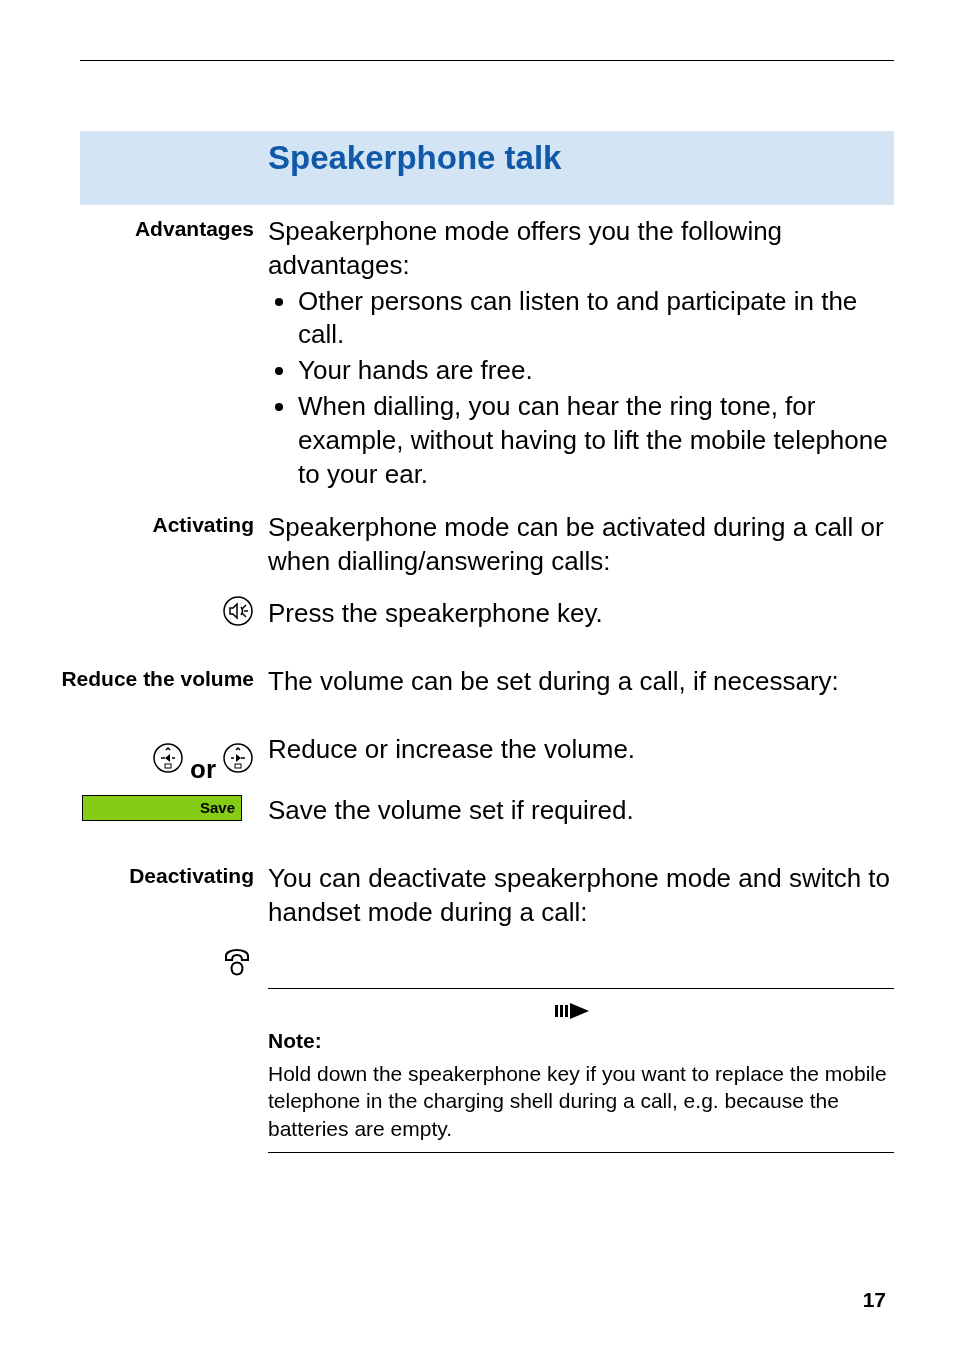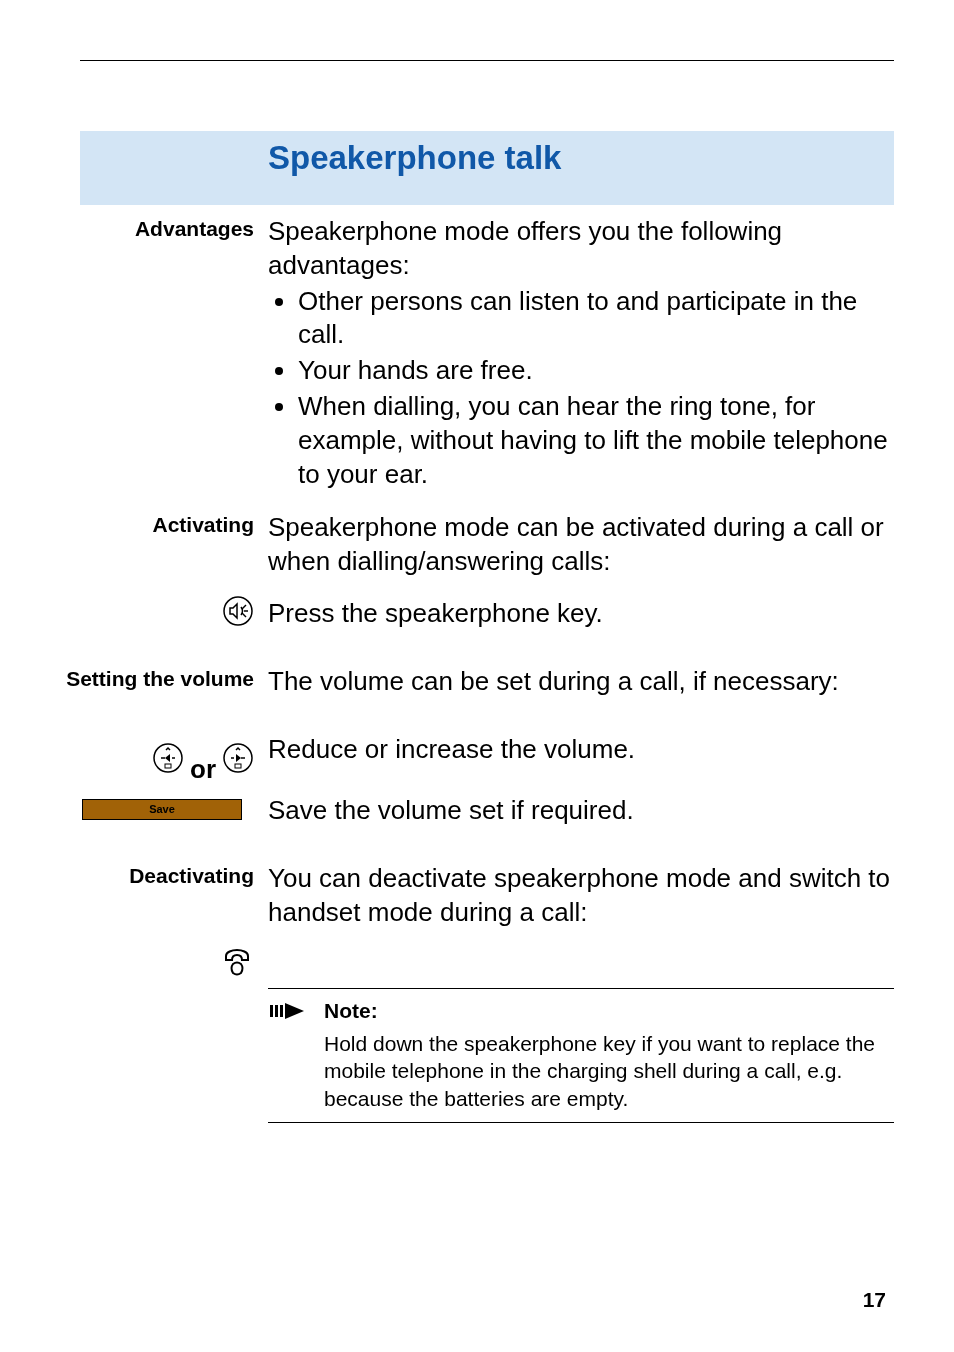--- a/index.html
+++ b/index.html
@@ -71,26 +71,26 @@
   }
   .spacer {
     height: 26px;
   }
   .spacer-sm {
     height: 10px;
   }
   .save-key {
     display: inline-block;
     border: 1.5px solid #000;
-    font-size: 11px;
+    font-size: 15px;
     font-weight: bold;
     padding: 2px 6px;
     width: 160px;
-    text-align: center;
-    background: #a16207;
+    text-align: right;
+    background: #84cc16;
     box-sizing: border-box;
   }
   .left-col.save-cell {
     text-align: left;
     padding-left: 82px;
     padding-right: 14px;
     font-weight: normal;
     padding-top: 0;
   }
   .note-block {
@@ -100,21 +100,22 @@
   .note-rule {
     border-top: 1px solid #000;
     margin: 0 0 8px 0;
   }
   .note-rule-bottom {
     border-top: 1px solid #000;
     margin: 10px 0 0 0;
   }
   .note-row {
     display: flex;
-    align-items: flex-start;
+    align-items: center;
+    flex-direction: column;
   }
   .note-icon {
     width: 56px;
     min-width: 56px;
     padding-top: 2px;
   }
   .note-text {
     flex: 1;
     font-size: 21px;
     line-height: 1.3;
@@ -188,21 +189,21 @@
         <line x1="22" y1="16" x2="26" y2="16" stroke="#000" stroke-width="1.5"></line>
         <line x1="20" y1="18" x2="24" y2="22" stroke="#000" stroke-width="1.5"></line>
       </svg>
     </div>
     <div class="right-col">Press the speakerphone key.</div>
   </div>
 
   <div class="spacer"></div>
 
   <div class="row">
-    <div class="left-col">Setting the volume</div>
+    <div class="left-col">Reduce the volume</div>
     <div class="right-col">The volume can be set during a call, if necessary:</div>
   </div>
 
   <div class="spacer"></div>
 
 
   <div class="row">
     <div class="left-col icon-cell">
       <svg class="icon" width="32" height="32" viewBox="0 0 32 32">
         <circle cx="16" cy="16" r="14" fill="none" stroke="#000" stroke-width="1.5"></circle>

